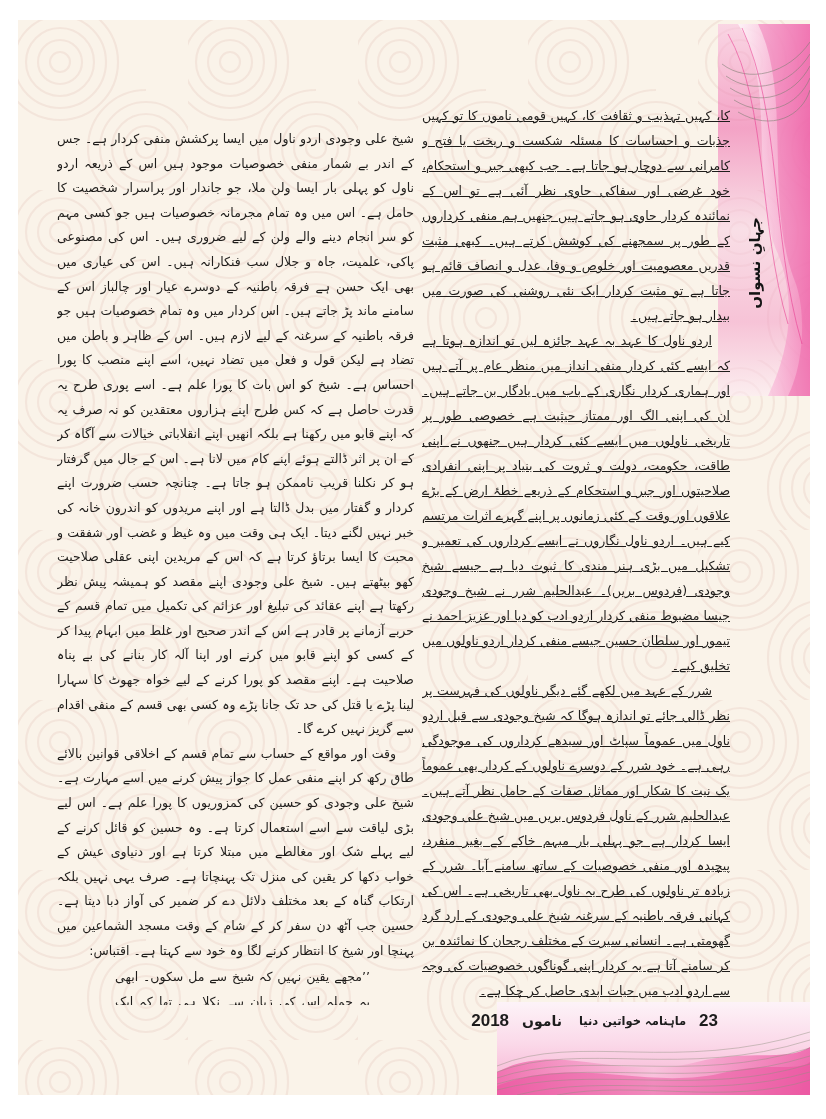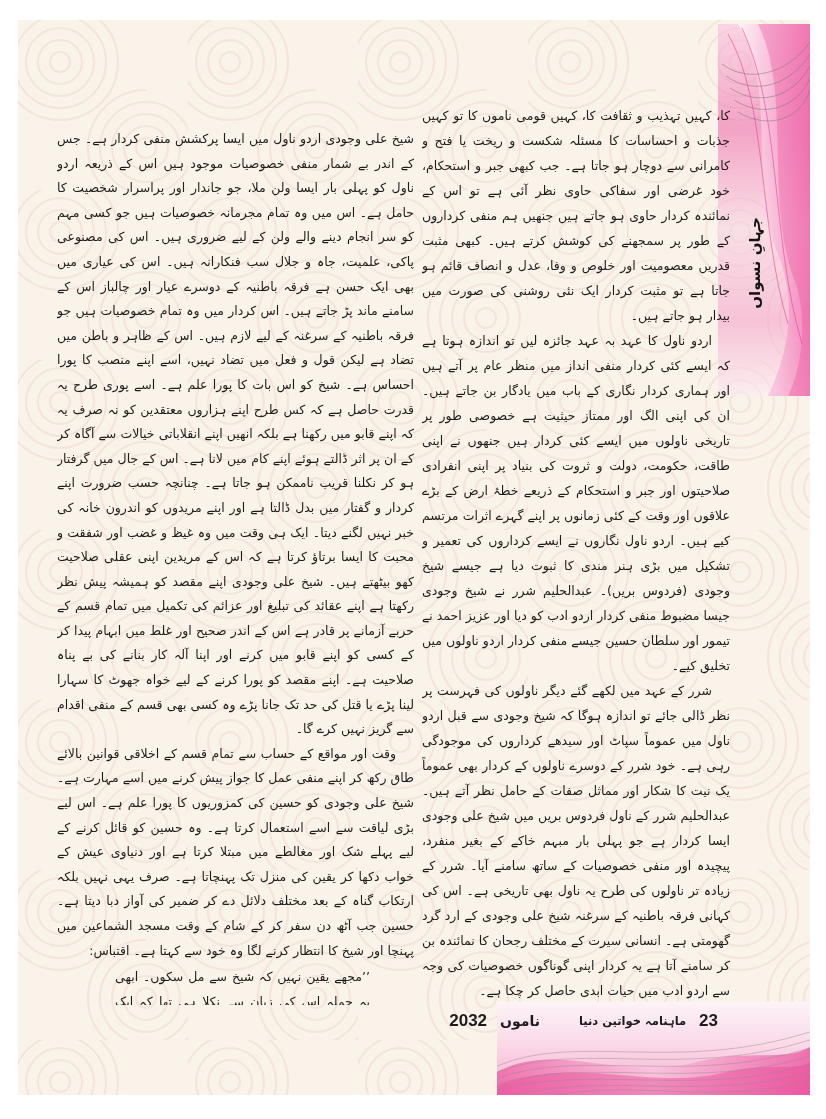--- a/index.html
+++ b/index.html
@@ -8,34 +8,34 @@
   .page{position:absolute;left:18px;top:20px;width:792px;height:1075px;background:#faf3e9;overflow:hidden;}
   .swirl-bg{position:absolute;left:0;top:0;width:100%;height:100%;opacity:.6;}
   
   .deco-right{position:absolute;top:4px;right:0;width:92px;height:372px;}
   .vertical-title{position:absolute;top:172px;right:40px;width:30px;height:142px;
                   display:flex;align-items:center;justify-content:center;}
   .vertical-title span{transform:rotate(-90deg);white-space:nowrap;font-size:15px;font-weight:bold;
                        color:#141414;letter-spacing:1px;}
   
   .col{position:absolute;direction:rtl;text-align:justify;overflow:hidden;}
-  .col-first{left:404px;top:83px;width:308px;height:898px;font-size:12.5px;line-height:25px;}
+  .col-first{left:404px;top:83px;width:308px;height:898px;font-size:12.5px;line-height:25px;text-decoration:underline;}
   .col-second{left:39px;top:95px;width:357px;height:878px;font-size:12.5px;line-height:24.6px;margin-top:12px;}
   .col p{margin:0;}
   .col p.indent{text-indent:18px;}
   .quote{margin:2px 24px 0 36px;}
   .col-second .quote{margin:2px 44px 0 58px;}
   
   .footer-band{position:absolute;left:479px;top:982px;width:313px;height:93px;}
   .footer-band svg{position:absolute;left:0;top:0;}
   .footer-row{position:absolute;left:0;top:9px;width:100%;direction:rtl;display:flex;
               align-items:center;gap:13px;padding-right:92px;box-sizing:border-box;}
   .footer-page-number,.footer-year{font-family:"Liberation Sans",sans-serif;font-weight:bold;
               font-size:17px;color:#1c1c1c;}
-  .footer-magazine{font-size:11.5px;font-weight:bold;color:#1c1c1c;white-space:nowrap;margin-left:22px;}
+  .footer-magazine{font-size:11.5px;font-weight:bold;color:#1c1c1c;white-space:nowrap;}
   .footer-month{font-size:14px;font-weight:bold;color:#1c1c1c;margin-right:4px;}
 </style>
 </head>
 <body>
 
 <div class="stage">
   <div class="page">
 
     <svg class="swirl-bg" xmlns="http://www.w3.org/2000/svg" width="792" height="1075">
       <defs>
@@ -128,18 +128,18 @@
           <path d="M0,82 C92,54 198,90 313,54"></path>
           <path d="M0,88 C96,62 204,96 313,62"></path>
           <path d="M20,93 C110,70 210,100 313,70"></path>
           <path d="M60,93 C140,78 230,104 313,78"></path>
         </g>
       </svg>
       <div class="footer-row">
         <span class="footer-page-number">23</span>
         <span class="footer-magazine">ماہنامہ خواتین دنیا</span>
         <span class="footer-month">ناموں</span>
-        <span class="footer-year">2032</span>
+        <span class="footer-year">2018</span>
       </div>
     </div>
 
   </div>
 </div>
 
 </body></html>

